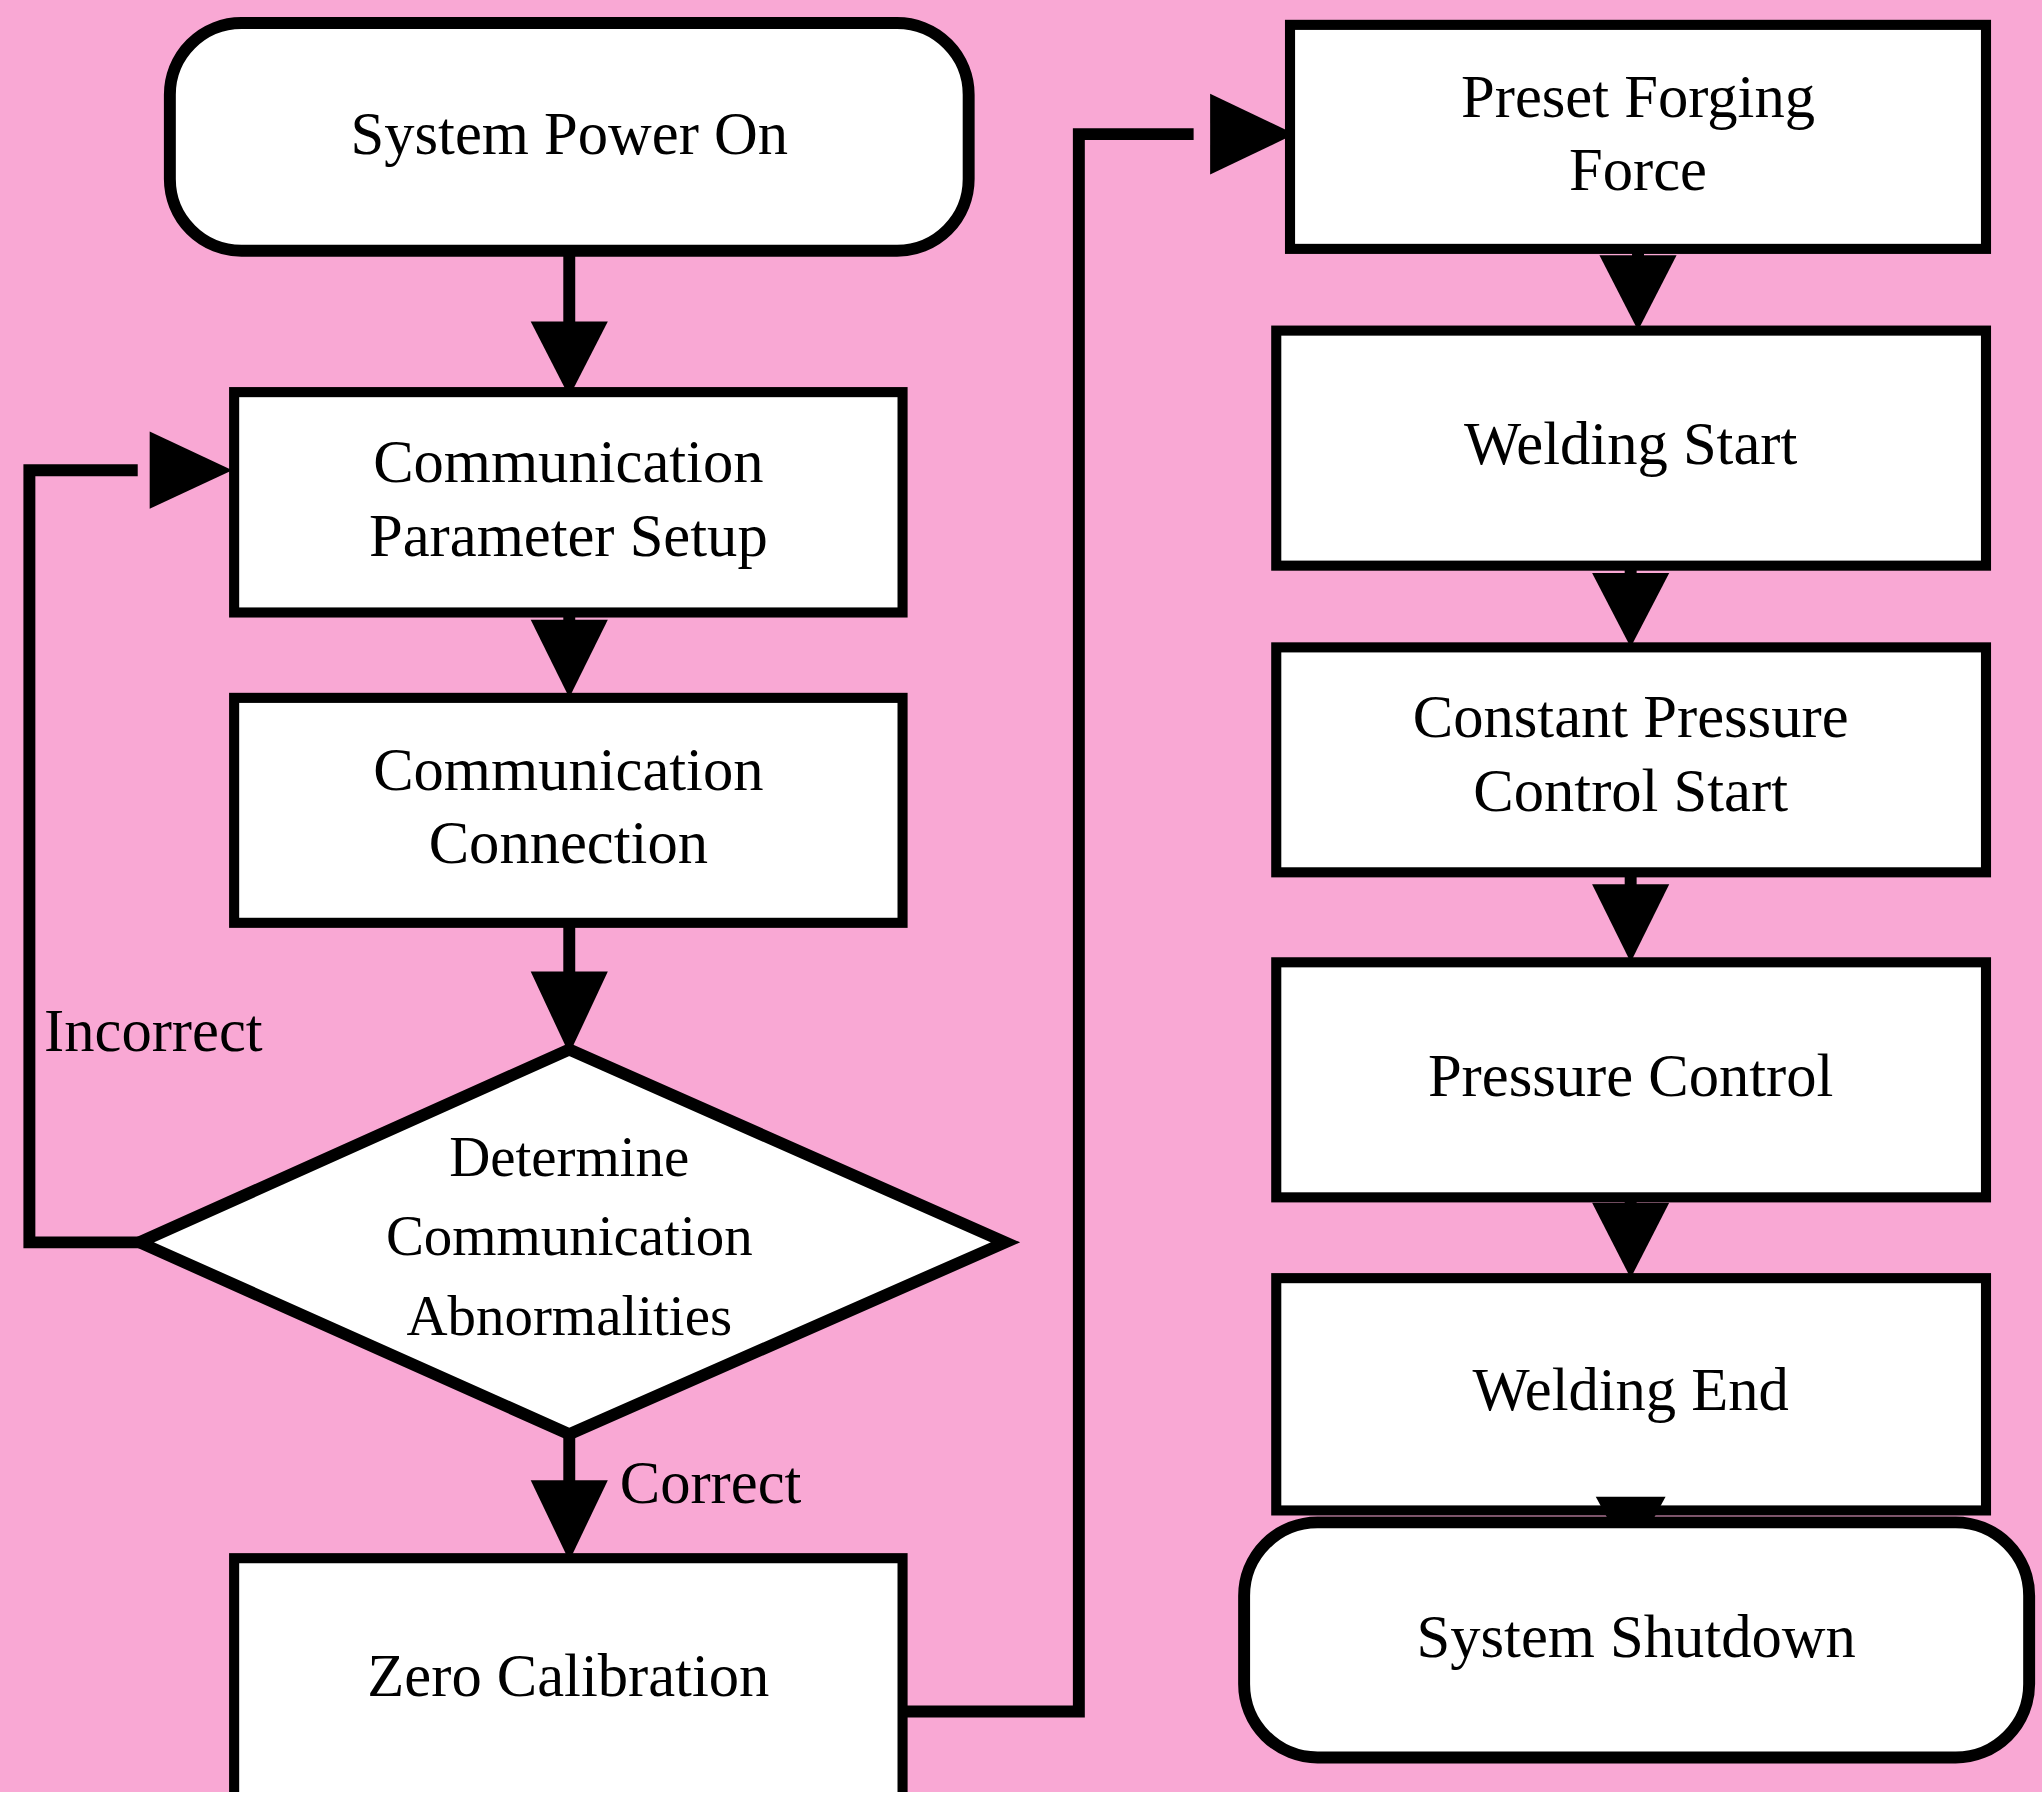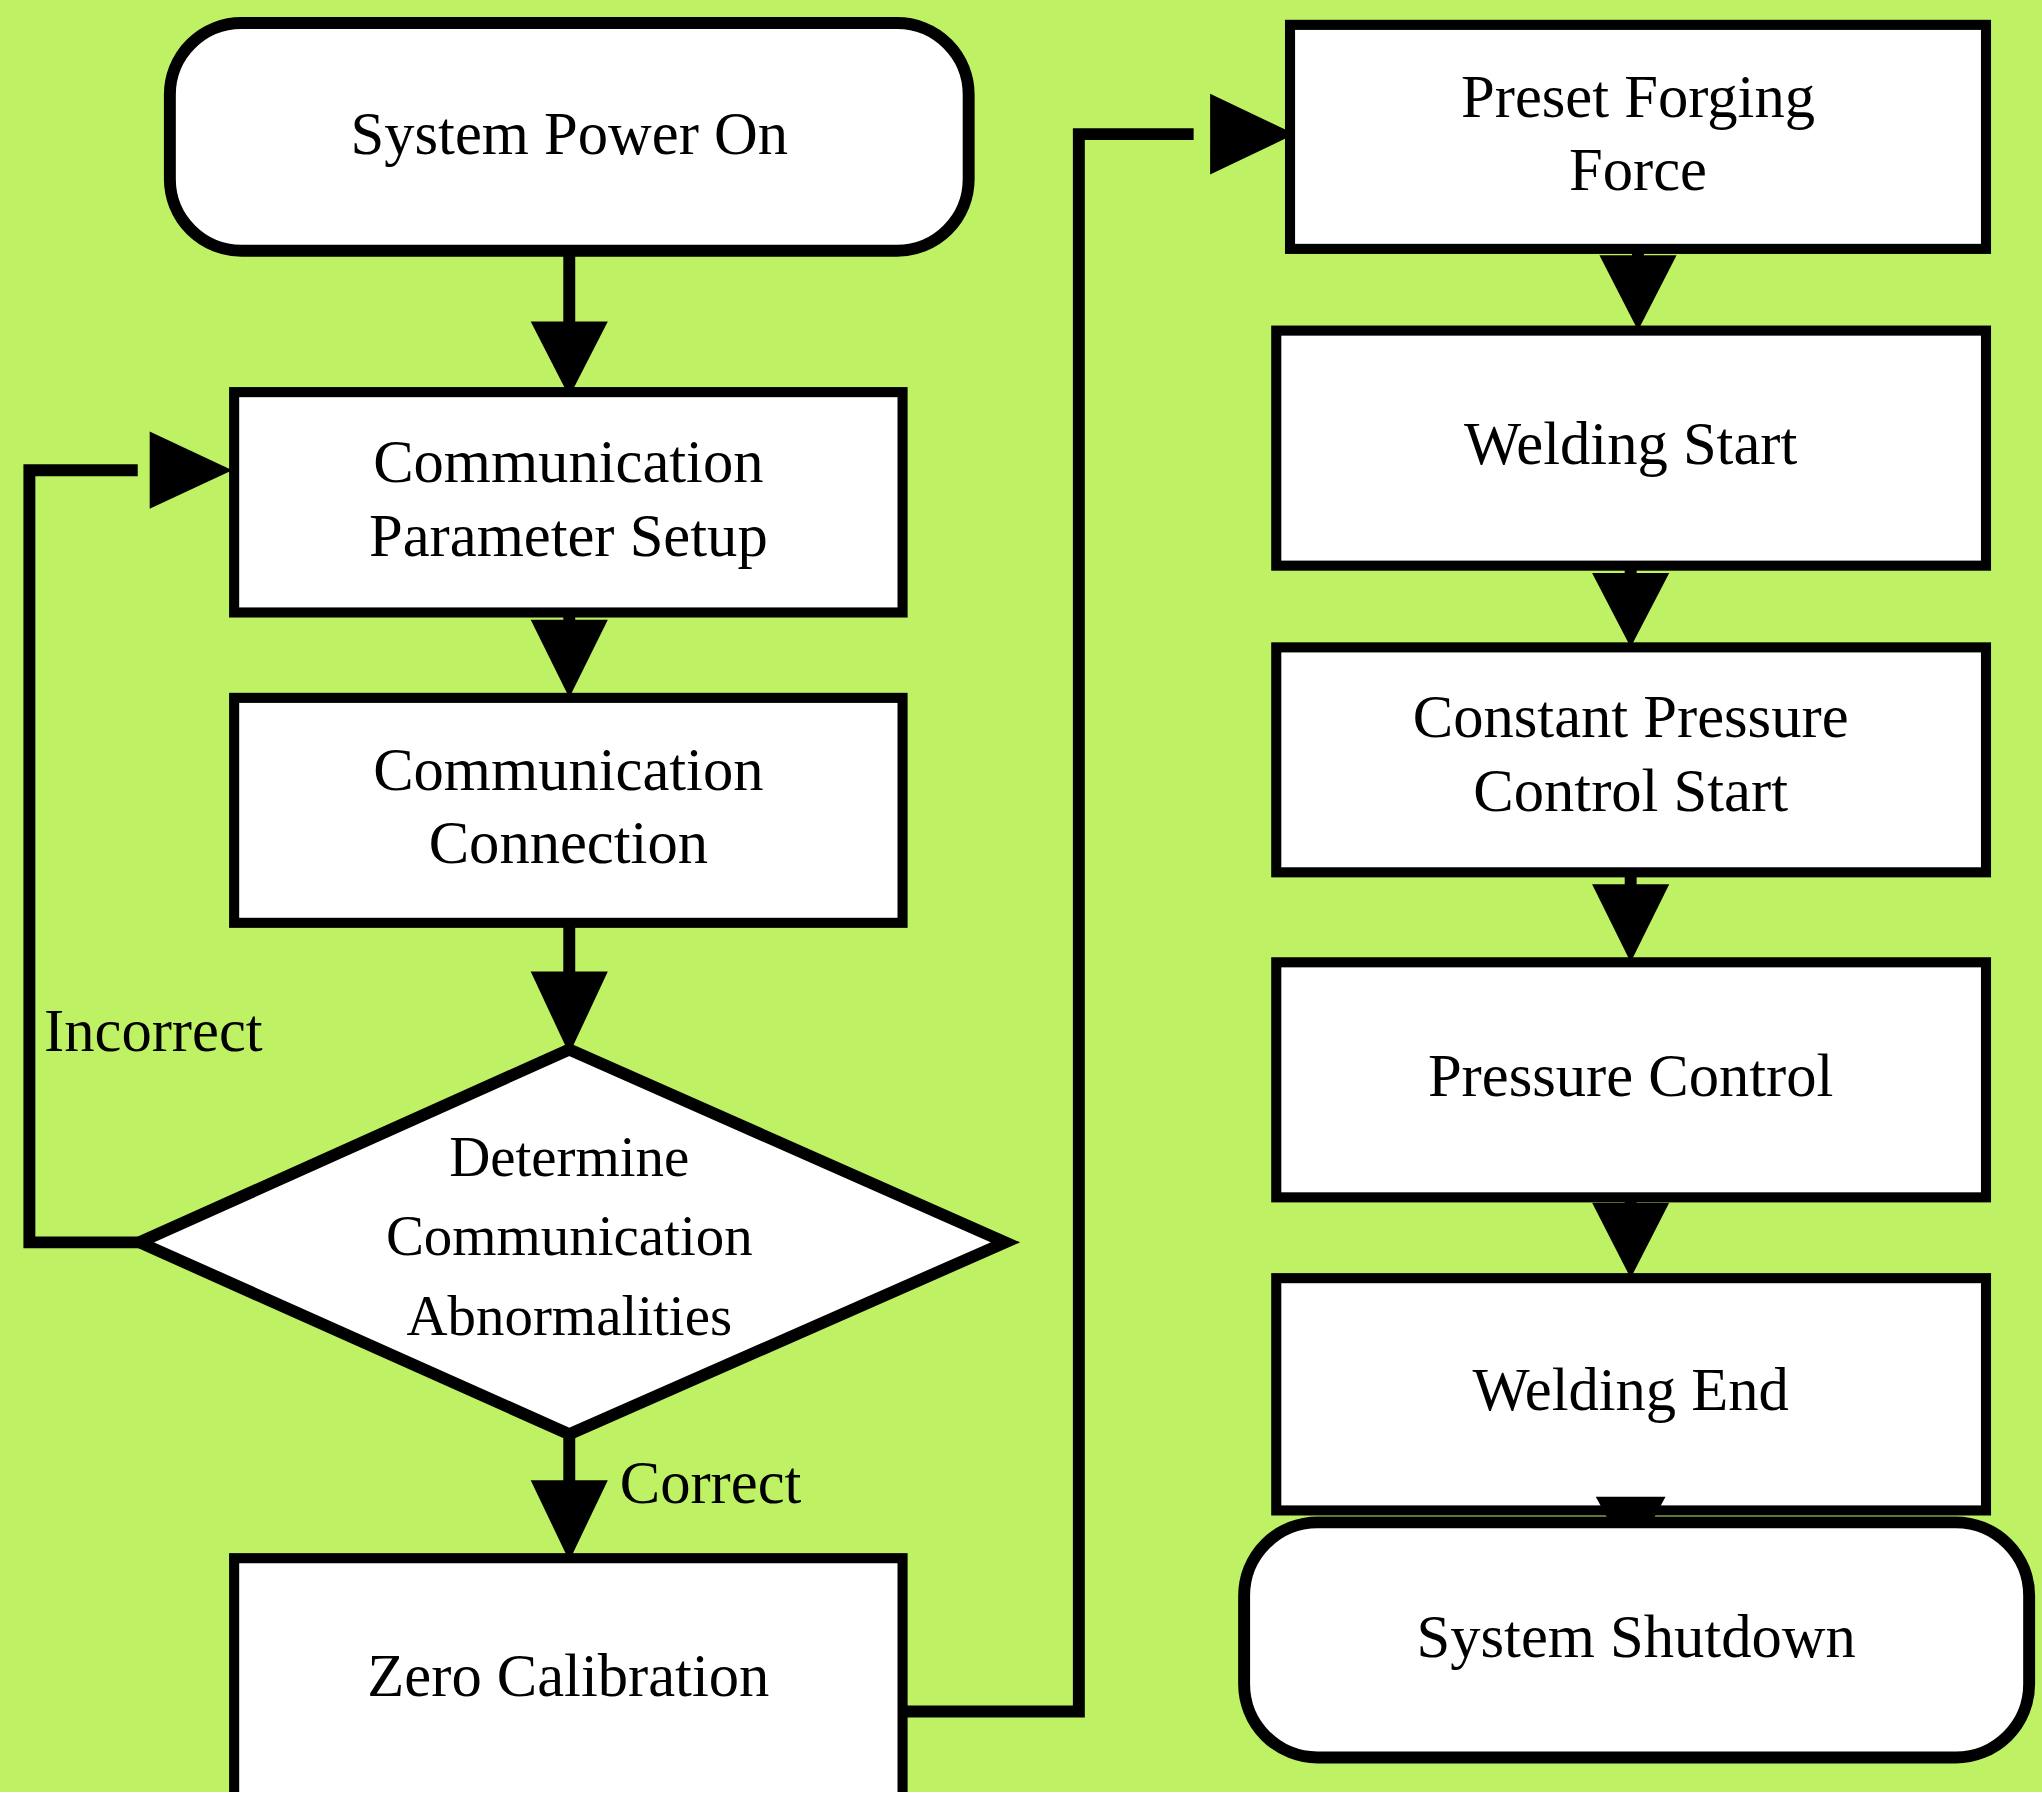--- a/index.html
+++ b/index.html
@@ -4,21 +4,21 @@
 <style>
   html, body {
     margin: 0;
     padding: 0;
     background: #ffffff;
   }
   #canvas-wrap {
     position: relative;
     width: 2042px;
     height: 1792px;
-    background: #bef264;
+    background: #f9a8d4;
     overflow: hidden;
   }
   svg#flowchart {
     display: block;
     width: 2042px;
     height: 1808px;
   }
   .node-shape {
     fill: #ffffff;
     stroke: #000000;

